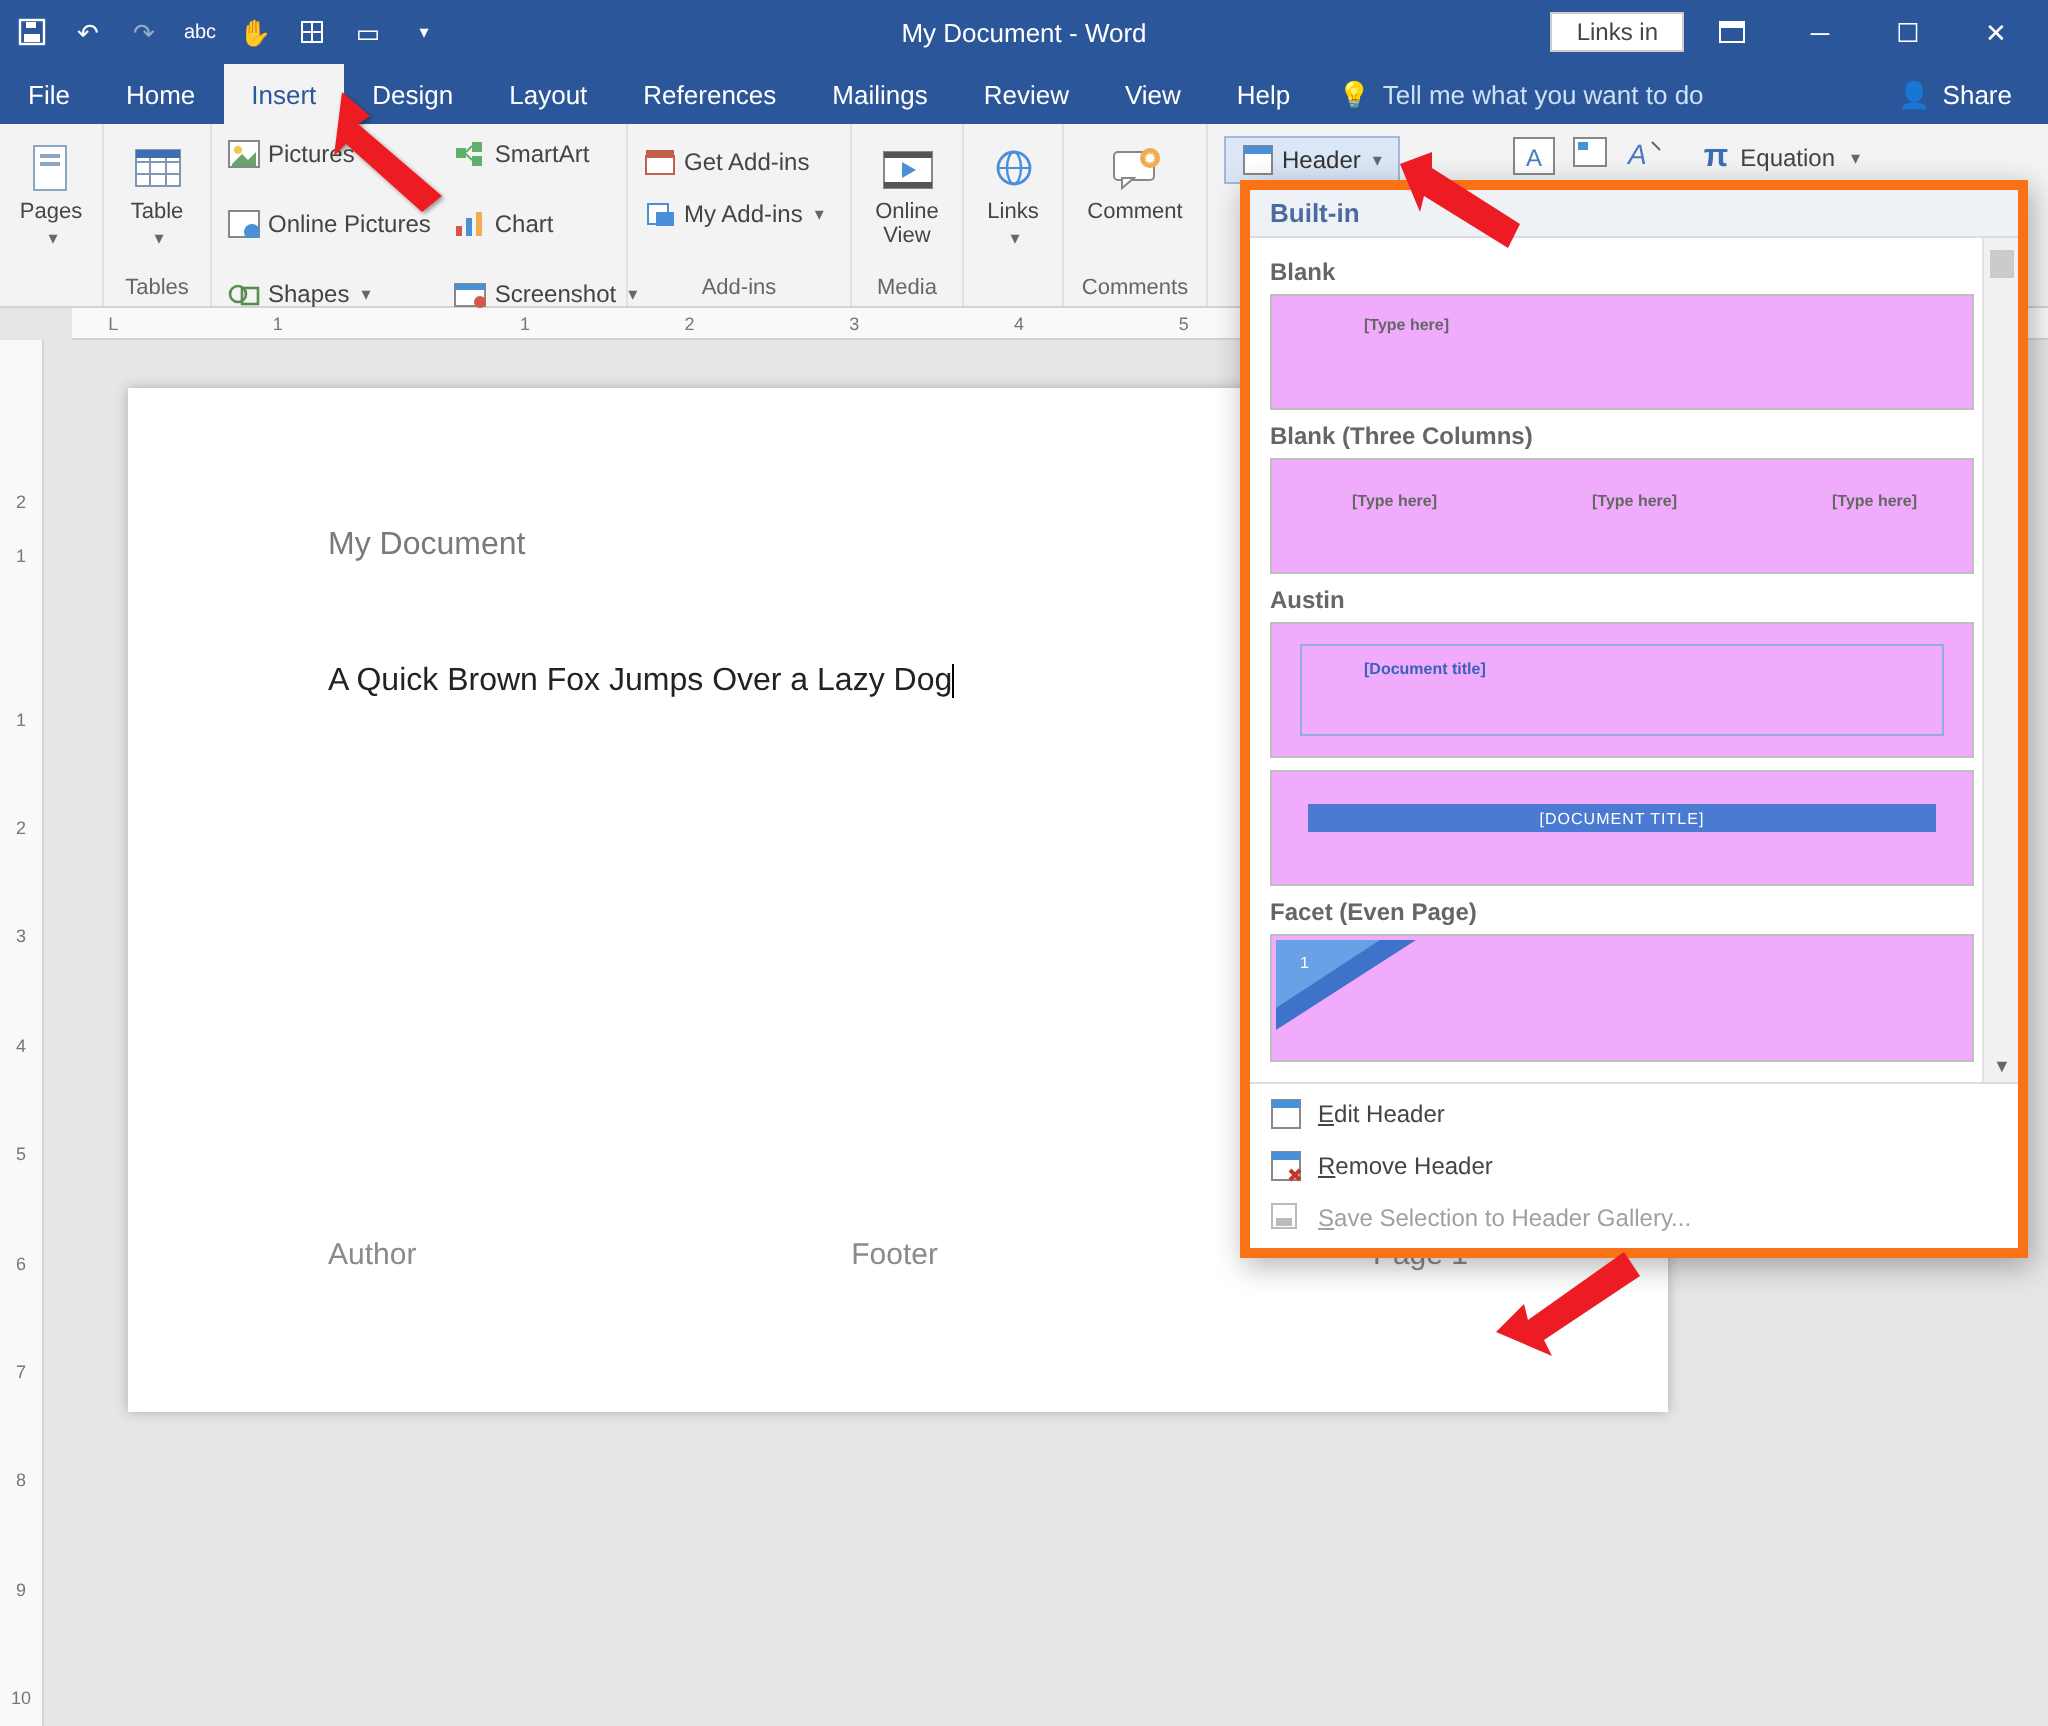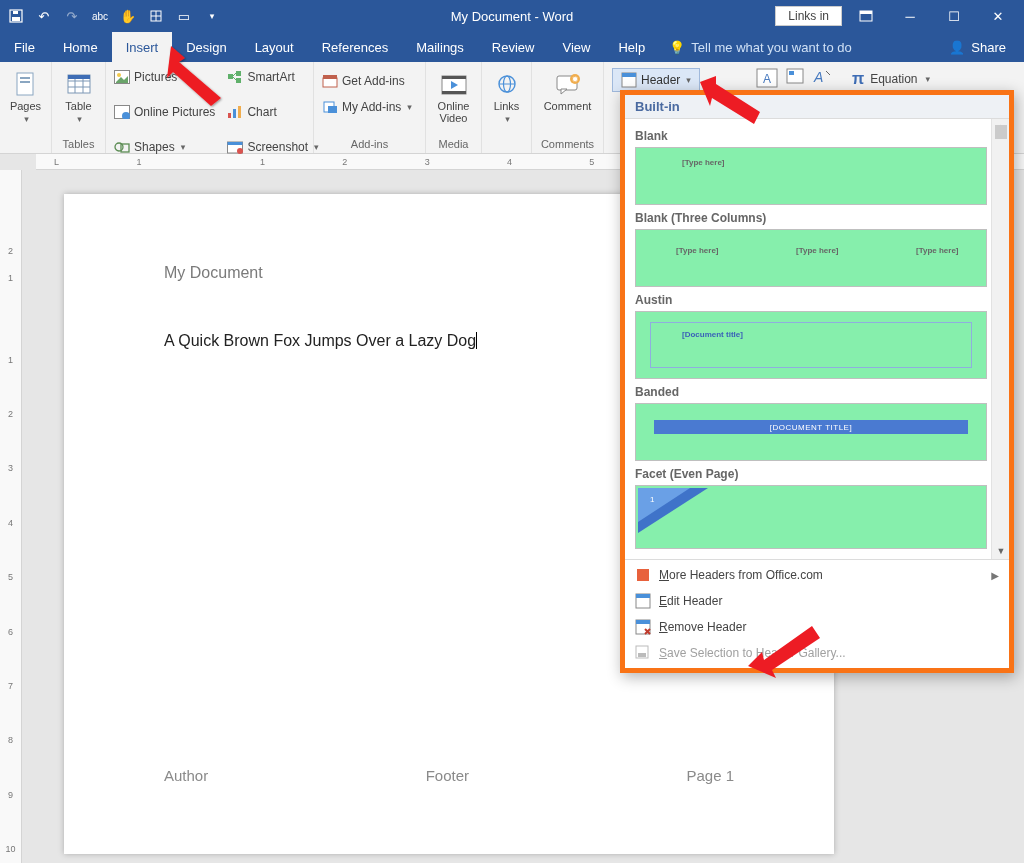--- a/index.html
+++ b/index.html
@@ -37,36 +37,36 @@
   .caret { font-size:9px; color:#666; margin-left:2px;}
   .hdr-btn { display:flex; align-items:center; gap:4px; border:1px solid #a0b9dc; background:#dbe7f7; padding:3px 8px; font-size:12px; color:#333; }
   .eq-btn { display:flex; align-items:center; gap:6px; font-size:12px; color:#444; padding:2px 4px; }
 
   
   .workspace { position:absolute; top:154px; left:0; right:0; bottom:0; background:#e6e6e6; }
   .hruler { position:absolute; top:0; left:36px; right:0; height:16px; background:#f9f9f9; border-bottom:1px solid #d4d4d4; font-size:9px; color:#777; display:flex; align-items:center; overflow:hidden;}
   .hruler .seg { width:48px; text-align:center; }
   .vruler { position:absolute; top:16px; left:0; width:22px; bottom:0; background:#f9f9f9; border-right:1px solid #d4d4d4; font-size:9px; color:#777; display:flex; flex-direction:column; align-items:center; padding-top:40px; }
   .vruler .vseg { height:48px; display:flex; align-items:center; }
-  .page { position:absolute; top:40px; left:64px; width:770px; height:660px; background:#fff; box-shadow:0 0 6px rgba(0,0,0,0.25); padding:70px 100px; }
+  .page { position:absolute; top:40px; left:64px; width:770px; height:512px; background:#fff; box-shadow:0 0 6px rgba(0,0,0,0.25); padding:70px 100px; }
   .hdr-line { display:flex; justify-content:space-between; color:#7a7a7a; font-size:16px; }
   .body-text { margin-top:50px; font-size:16px; color:#222; }
   .body-text .cursor { border-right:1px solid #000; padding-right:0; }
   .ftr-line { position:absolute; bottom:70px; left:100px; right:100px; display:flex; justify-content:space-between; color:#8a8a8a; font-size:15px; }
 
   
   .panel { position:absolute; top:90px; left:620px; width:394px; background:#fff; border:5px solid #f97316; box-shadow:2px 4px 14px rgba(0,0,0,0.3); z-index:50; }
   .panel-header { background:#eef1f5; color:#4a6aa0; font-weight:600; font-size:13px; padding:4px 10px; border-bottom:1px solid #dcdcdc; }
   .panel-scroll { max-height:500px; overflow:hidden; position:relative; padding:4px 22px 4px 10px; }
   .panel-scrollbar { position:absolute; top:0; right:0; width:18px; bottom:0; background:#f1f1f1; border-left:1px solid #e2e2e2; }
   .panel-scrollbar .thumb { position:absolute; top:6px; left:3px; width:12px; height:14px; background:#cbcbcb; }
   .panel-scrollbar .arrow { position:absolute; left:0; width:18px; height:16px; display:flex; align-items:center; justify-content:center; font-size:9px; color:#666;}
   .panel-scrollbar .arrow.up{ top:0;} .panel-scrollbar .arrow.down{ bottom:0;}
   .cat-label { font-weight:600; font-size:12px; color:#666; margin:6px 0 4px 0; }
-  .preview { border:1px solid #bfbfbf; background:#86efac; height:58px; position:relative; margin-bottom:6px; }
+  .preview { border:1px solid #bfbfbf; background:#f0abfc; height:58px; position:relative; margin-bottom:6px; }
   .preview .phtxt { font-size:8px; color:#666; position:absolute; }
   .preview.blank .phtxt { top:10px; left:46px; font-weight:600;}
   .preview.three .phtxt { top:16px; font-weight:600; }
   .preview.austin { height:68px; }
   .preview.austin .inner { position:absolute; top:10px; left:14px; right:14px; bottom:10px; border:1px solid #8faede; }
   .preview.austin .phtxt { top:18px; left:46px; color:#3b62b8; font-weight:600;}
   .preview.banded .band { position:absolute; top:16px; left:18px; right:18px; height:14px; background:#4a7ad1; color:#fff; font-size:8px; display:flex; align-items:center; justify-content:center; letter-spacing:0.5px;}
   .preview.facet { height:64px; }
   .preview.facet svg { position:absolute; top:2px; left:2px; }
   .panel-commands { border-top:1px solid #dcdcdc; padding:2px 0; }
@@ -285,21 +285,21 @@
       <div class="big-btn">
         <span class="bicon">
             <svg width="26" height="20">
               <rect x="1" y="1" width="24" height="18" fill="#fff" stroke="#888"></rect>
               <rect x="1" y="1" width="24" height="3" fill="#555"></rect>
               <rect x="1" y="16" width="24" height="3" fill="#555"></rect>
               <polygon points="10,6 10,14 17,10" fill="#4a90d9"></polygon>
             </svg>
           </span>
         <span class="blabel" style="white-space:pre-line;">Online
-Video</span>
+View</span>
       </div>
     </div>
     <div class="group-label">Media</div>
   </div>
 
   <div class="group" style="width:50px;gap:40px;">
     <div class="group-body">
       <div class="big-btn">
         <span class="bicon">
             <svg width="24" height="20">
@@ -456,21 +456,20 @@
       <span class="phtxt" style="left:160px;">[Type here]</span>
       <span class="phtxt" style="left:280px;">[Type here]</span>
     </div>
 
     <div class="cat-label">Austin</div>
     <div class="preview austin">
       <div class="inner"></div>
       <span class="phtxt">[Document title]</span>
     </div>
 
-    <div class="cat-label">Banded</div>
     <div class="preview banded">
       <div class="band">[DOCUMENT TITLE]</div>
     </div>
 
     <div class="cat-label">Facet (Even Page)</div>
     <div class="preview facet">
       <svg width="90" height="52">
           <polygon points="0,0 70,0 0,45" fill="#3f73c9"></polygon>
           <polygon points="0,0 52,0 0,34" fill="#6aa0e6"></polygon>
           <text x="12" y="14" font-size="8" fill="#fff">1</text>
@@ -478,29 +477,20 @@
     </div>
 
     <div class="panel-scrollbar">
       <div class="arrow up">▲</div>
       <div class="thumb"></div>
       <div class="arrow down">▼</div>
     </div>
   </div>
 
   <div class="panel-commands">
-    <div class="cmd">
-      <span class="cicon">
-          <svg width="16" height="16">
-            <rect x="2" y="2" width="12" height="12" fill="#e8613c"></rect>
-          </svg>
-        </span>
-      <span><span class="u">M</span><span>ore Headers from Office.com</span></span>
-      <span class="chev">▶</span>
-    </div>
     <div class="cmd">
       <span class="cicon">
           <svg width="16" height="16">
             <rect x="1" y="1" width="14" height="14" fill="#fff" stroke="#888"></rect>
             <rect x="1" y="1" width="14" height="4" fill="#4a90d9"></rect>
           </svg>
         </span>
       <span><span class="u">E</span><span>dit Header</span></span>
     </div>
     <div class="cmd">

